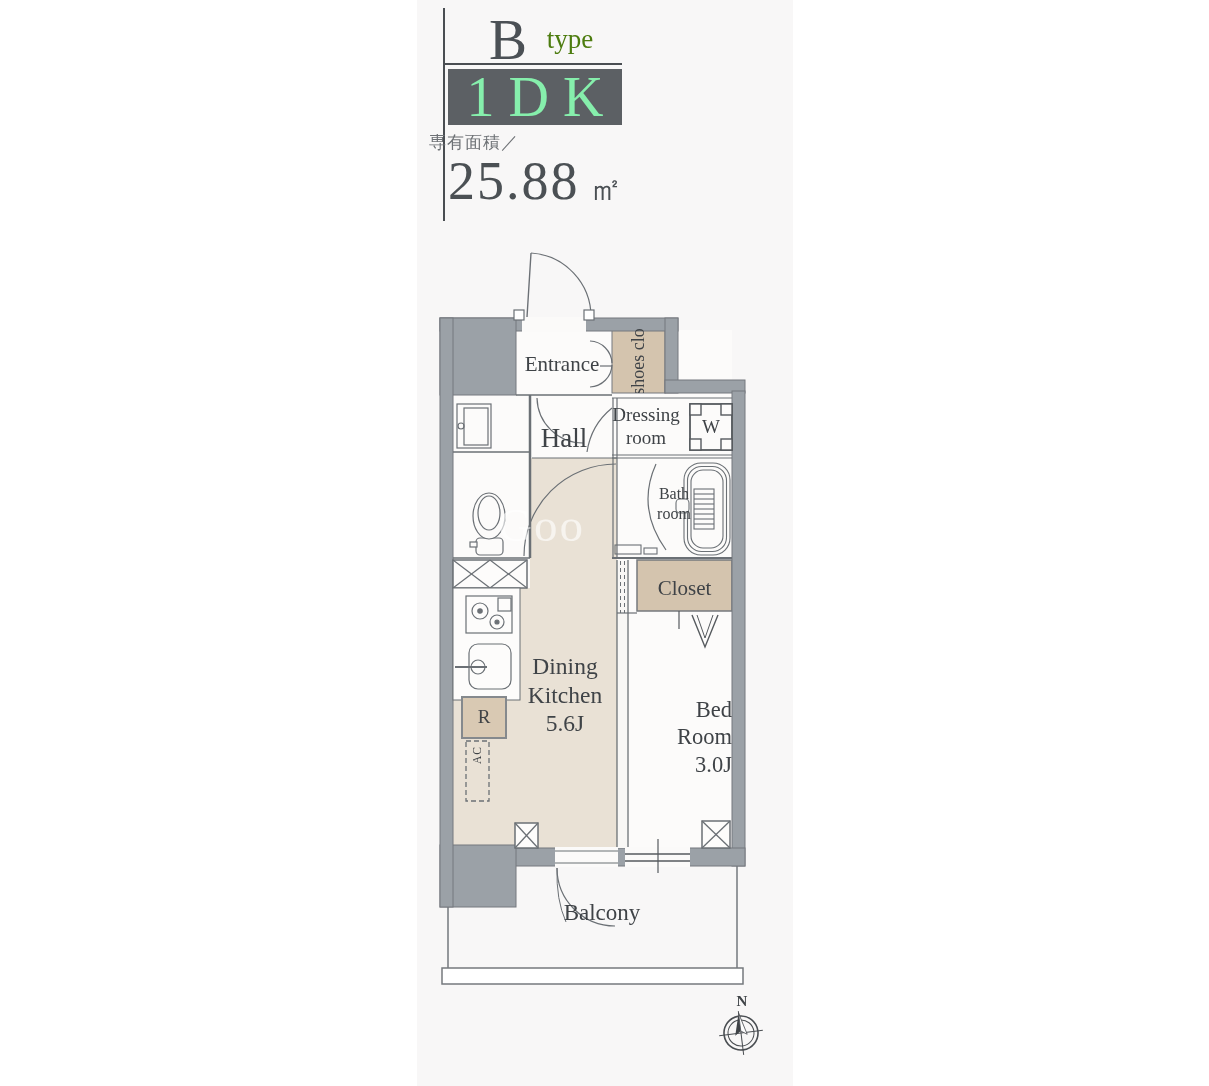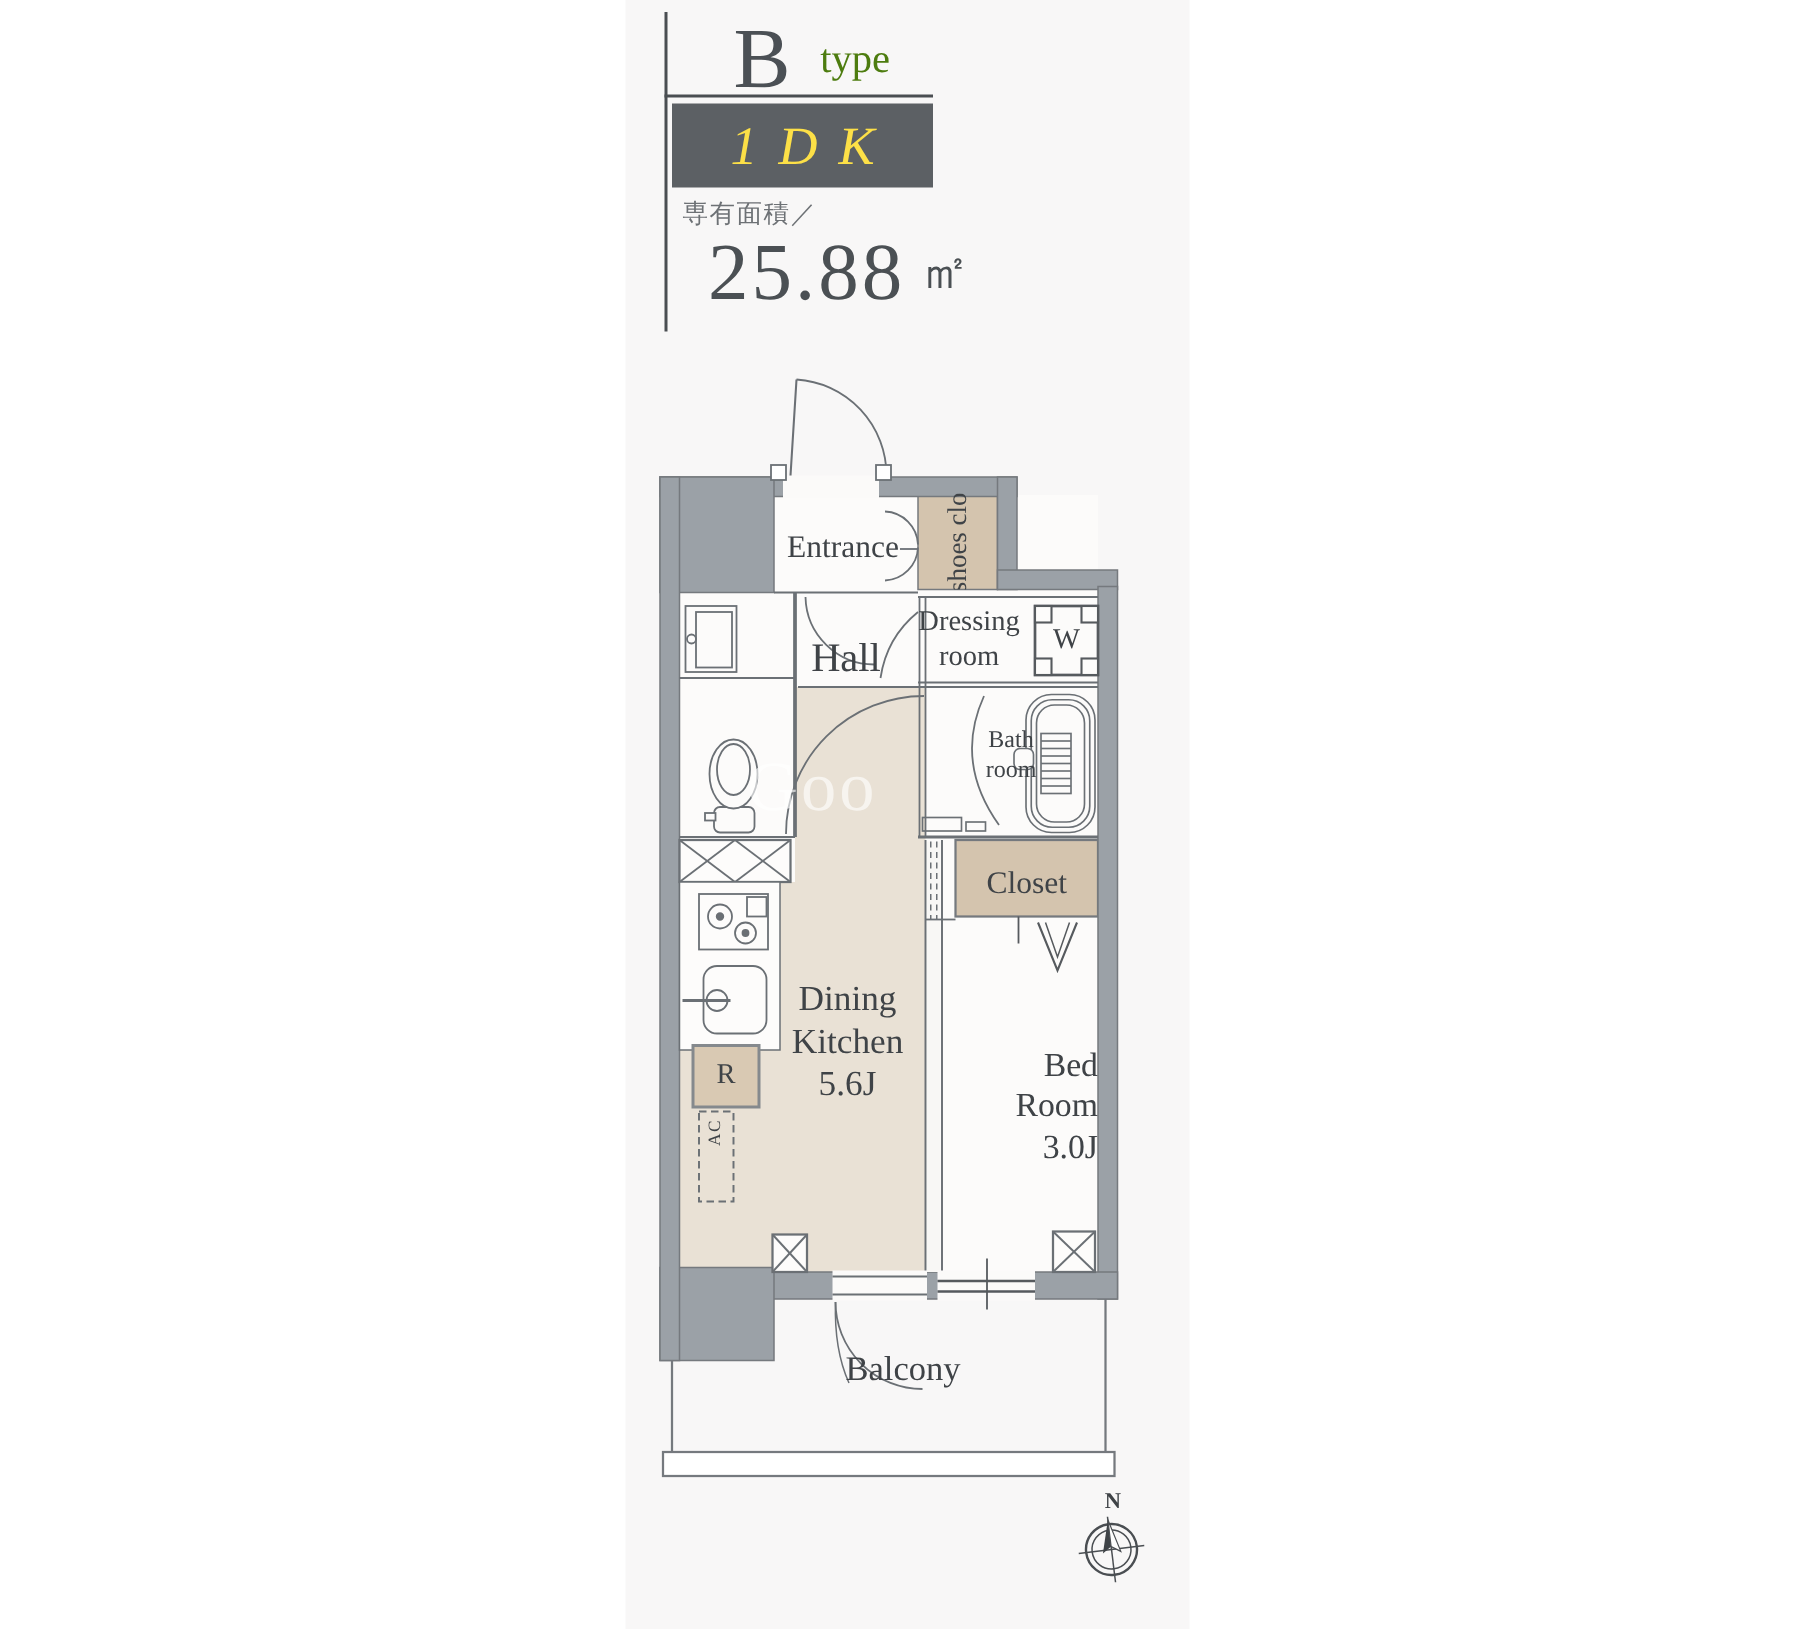--- a/index.html
+++ b/index.html
@@ -5,22 +5,22 @@
   html,body{margin:0;padding:0;background:#ffffff;}
   .stage{position:relative;width:1209px;height:1086px;background:#ffffff;overflow:hidden;
          font-family:"Liberation Serif","DejaVu Serif",serif;color:#3f4347;}
   .panel{position:absolute;left:417px;top:0;width:376px;height:1086px;background:#f8f7f7;}
   svg.plan{position:absolute;left:0;top:0;width:1209px;height:1086px;}
   .lbl{position:absolute;color:#3f4347;text-align:center;line-height:1.22;}
   .vrule{position:absolute;left:443px;top:8px;width:2px;height:213px;background:#4a4e52;}
   .hrule{position:absolute;left:443px;top:63px;width:179px;height:2px;background:#4a4e52;}
   .typebox{position:absolute;left:448px;top:69px;width:174px;height:56px;background:#5c6064;
            display:flex;align-items:center;justify-content:center;}
-  .typebox span{color:#fde047;font-size:36px;letter-spacing:14px;padding-left:14px;font-style:italic;}
-  .arearow{position:absolute;left:448px;top:150px;display:flex;align-items:center;color:#4b5054;margin-left:24px;}
+  .typebox span{color:#86efac;font-size:56px;letter-spacing:14px;padding-left:14px;}
+  .arearow{position:absolute;left:448px;top:150px;display:flex;align-items:flex-end;color:#4b5054;}
   .arearow .val{font-size:54px;letter-spacing:2px;}
   .arearow .unit{font-size:33px;margin-left:10px;}
   .two-line div{display:block;}
   .rot-wrap{position:absolute;overflow:hidden;display:flex;align-items:center;justify-content:center;}
   .rot{transform:rotate(-90deg);white-space:nowrap;}
   .watermark{position:absolute;left:498px;top:498px;font-size:47px;
              color:rgba(255,255,255,0.62);letter-spacing:2px;}
 </style>
 </head>
 <body>
@@ -214,21 +214,21 @@
     </g>
   </svg>
 
   <div class="vrule"></div>
   <div class="lbl" style="left:478px;top:5px;width:60px;font-size:57px;color:#4b5055;">B</div>
   <div class="lbl" style="left:540px;top:23px;width:60px;font-size:27px;color:#4d7c0f;">type</div>
   <div class="hrule"></div>
   <div class="typebox">
     <span>1DK</span>
   </div>
-  <div class="lbl" style="left:455px;top:133px;font-size:17px;color:#6d7175;letter-spacing:1px;text-align:left;">専有面積／</div>
+  <div class="lbl" style="left:429px;top:133px;font-size:17px;color:#6d7175;letter-spacing:1px;text-align:left;">専有面積／</div>
   <div class="arearow">
     <span class="val">25.88</span>
     <span class="unit">㎡</span>
   </div>
 
   <div class="watermark">Goo</div>
 
   <div class="lbl" style="left:514px;top:352px;width:96px;font-size:21px;">Entrance</div>
 
   <div class="rot-wrap" style="left:612px;top:329px;width:53px;height:64px;">

